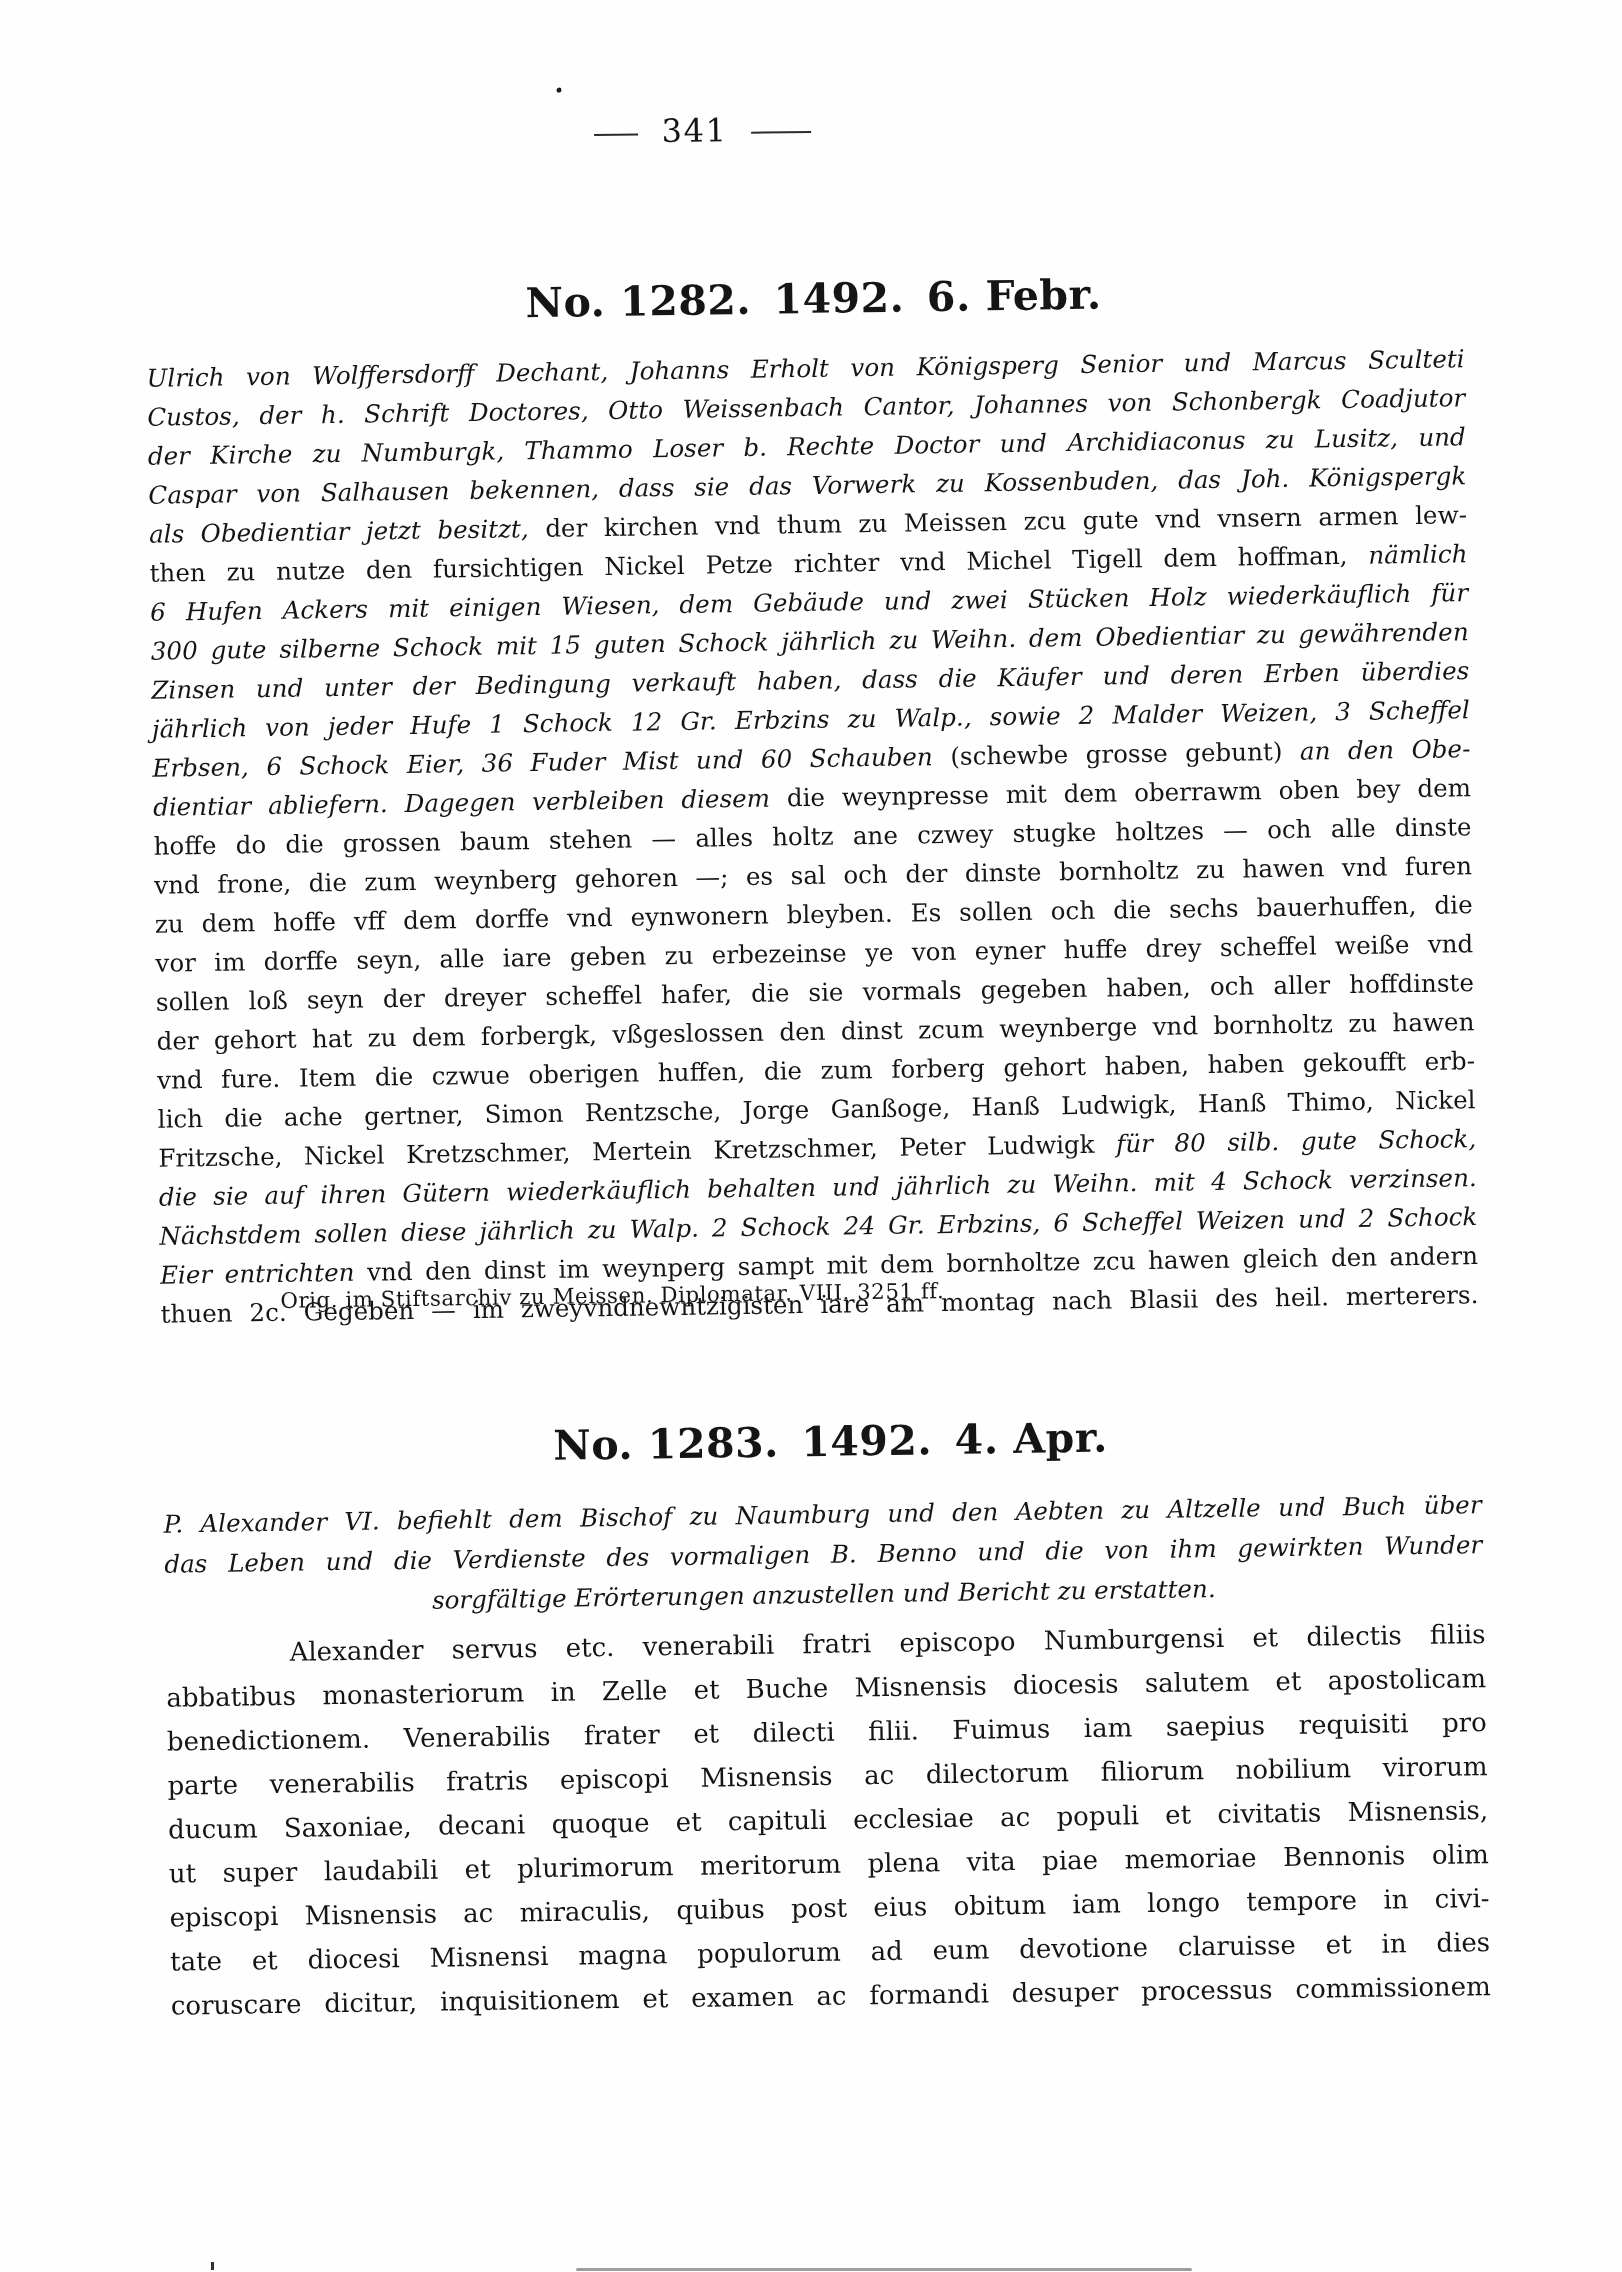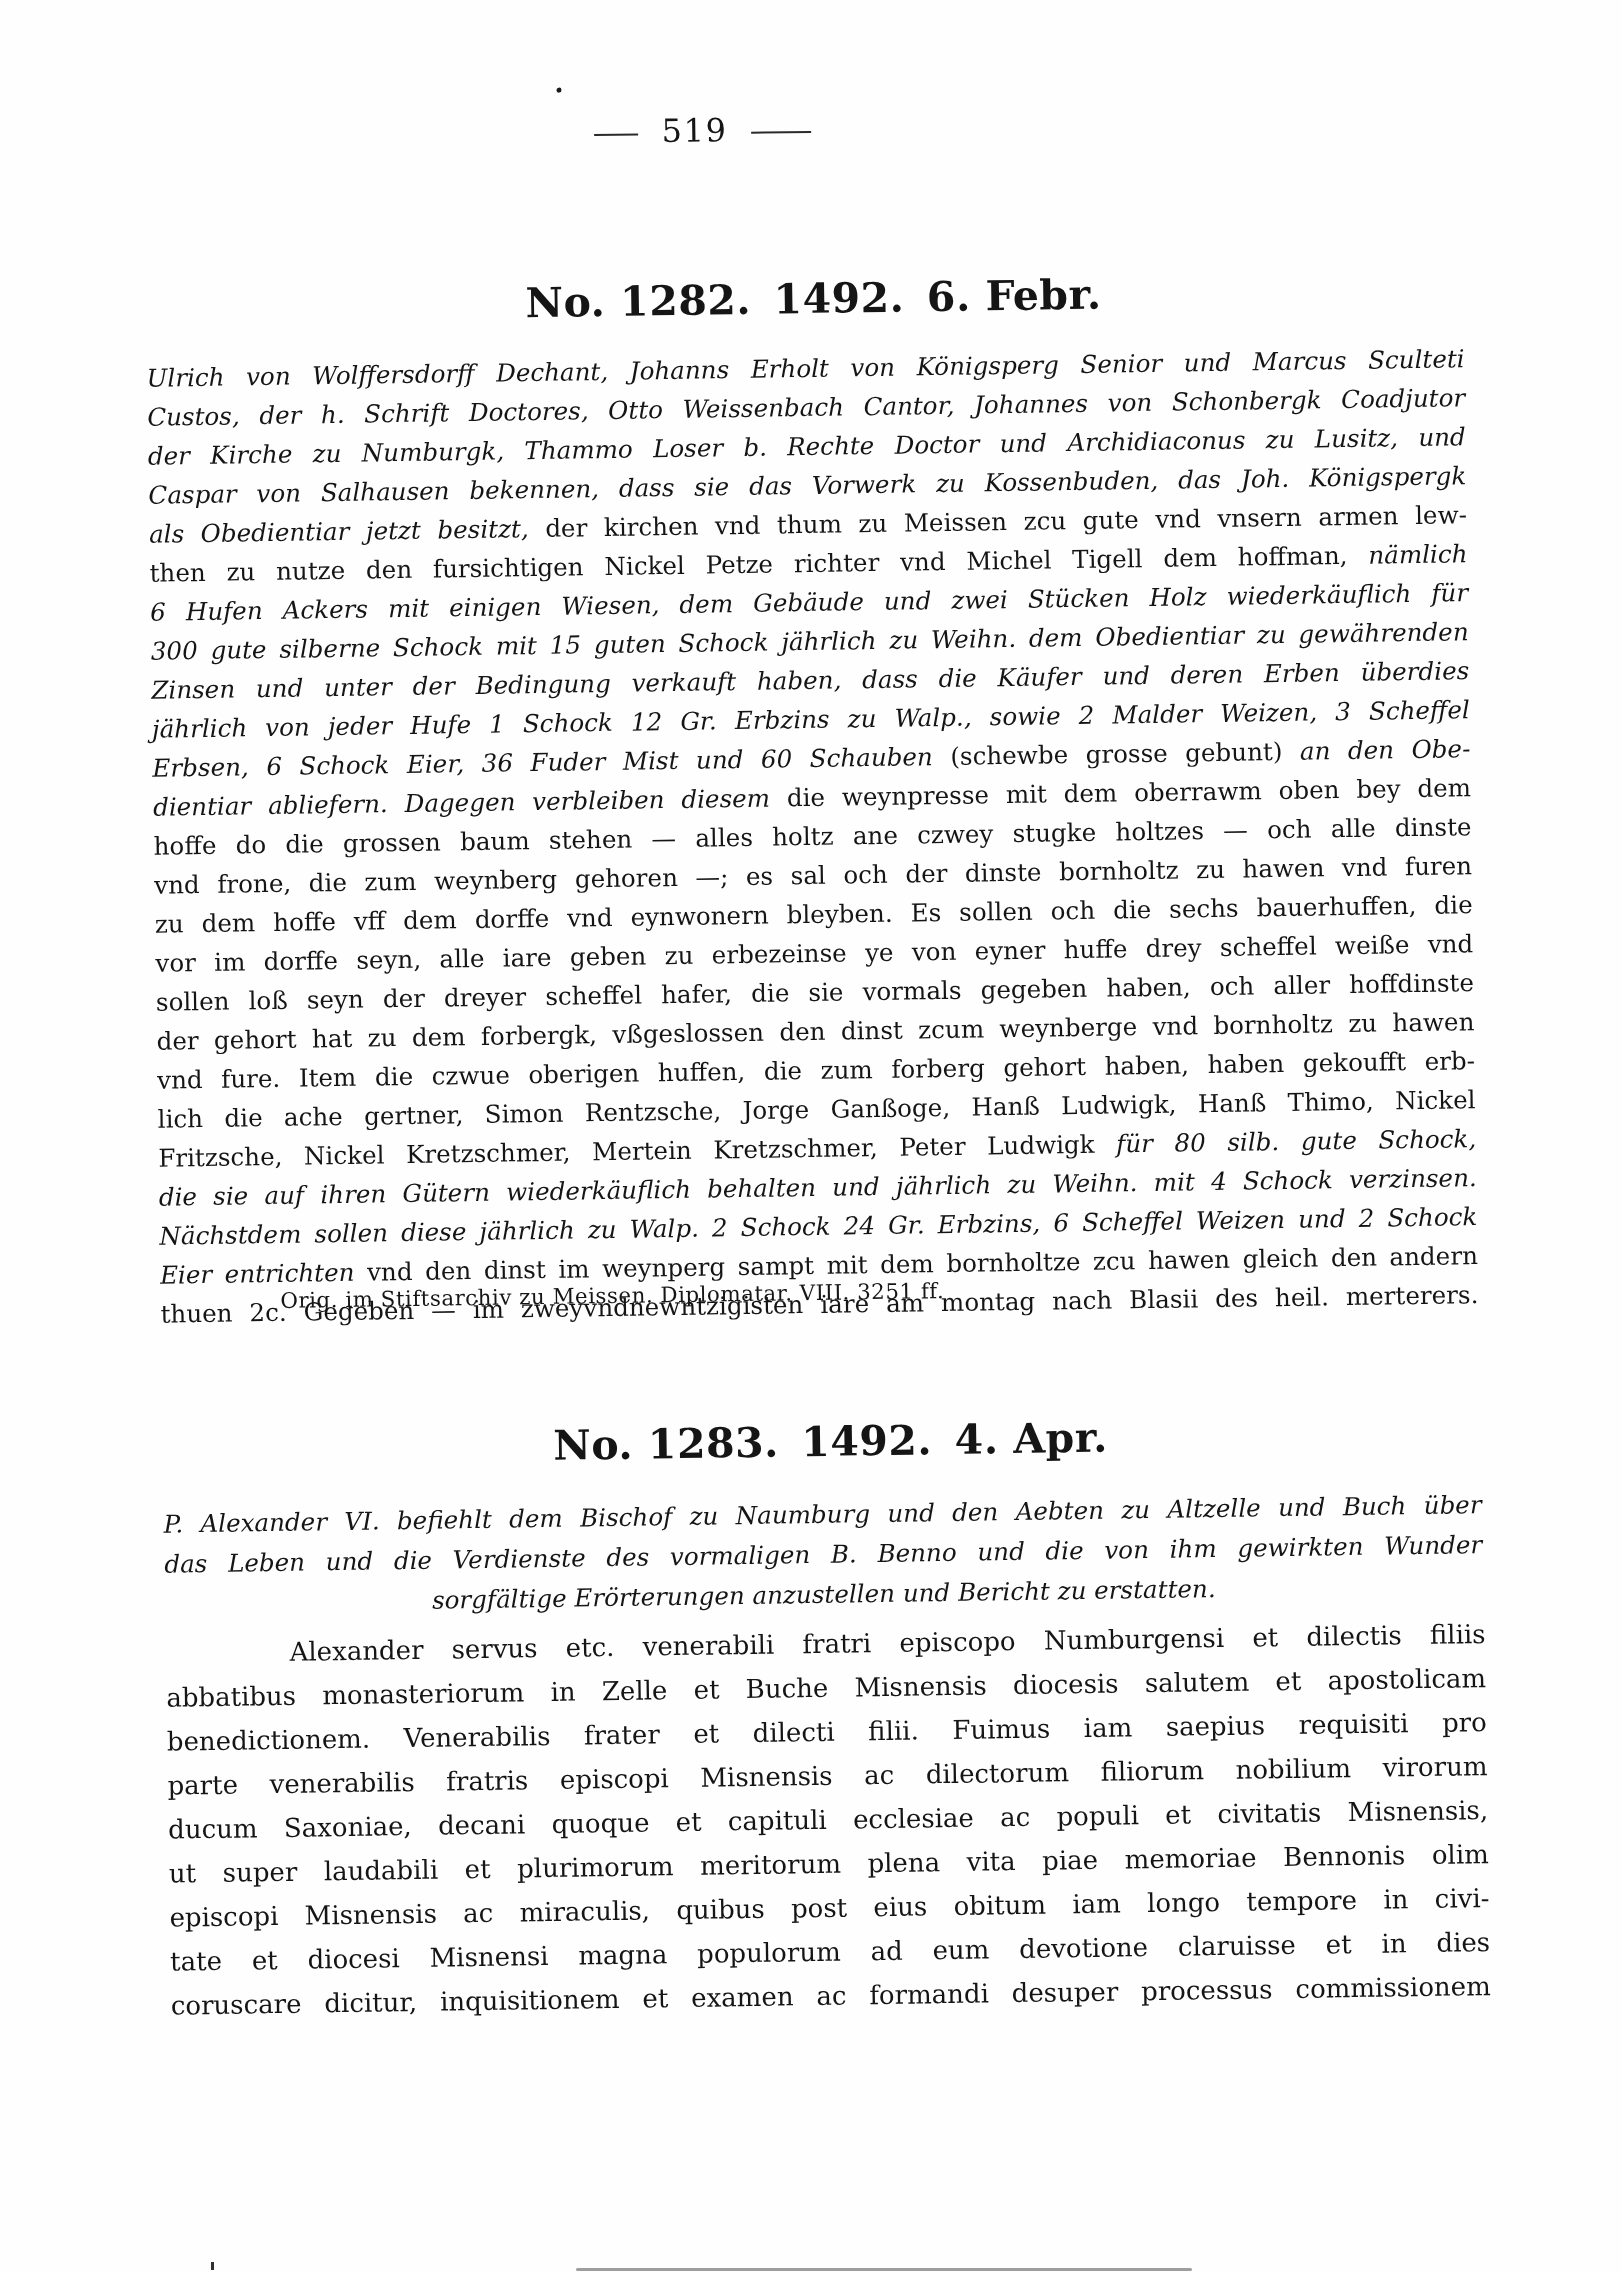--- a/index.html
+++ b/index.html
@@ -70,21 +70,21 @@
 </head>
 <body>
 
 <div class="page">
   <div class="tilt">
 
     <span class="speck"></span>
 
     <header class="pagehead">
       <span class="rule rule-l"></span>
-      <span class="pagenum">519</span>
+      <span class="pagenum">341</span>
       <span class="rule rule-r"></span>
     </header>
 
     <section>
       <h2 class="heading heading-1"><span>No. 1282.</span><span class="hgap"></span><span>1492.</span><span class="hgap"></span><span>6. Febr.</span></h2>
 
       <div class="textblock regest">
           <div class="line"><span class="seg-i">Ulrich von Wolffersdorff Dechant, Johanns Erholt von Königsperg Senior und Marcus Sculteti</span></div>
           <div class="line"><span class="seg-i">Custos, der h. Schrift Doctores, Otto Weissenbach Cantor, Johannes von Schonbergk Coadjutor</span></div>
           <div class="line"><span class="seg-i">der Kirche zu Numburgk, Thammo Loser b. Rechte Doctor und Archidiaconus zu Lusitz, und</span></div>

